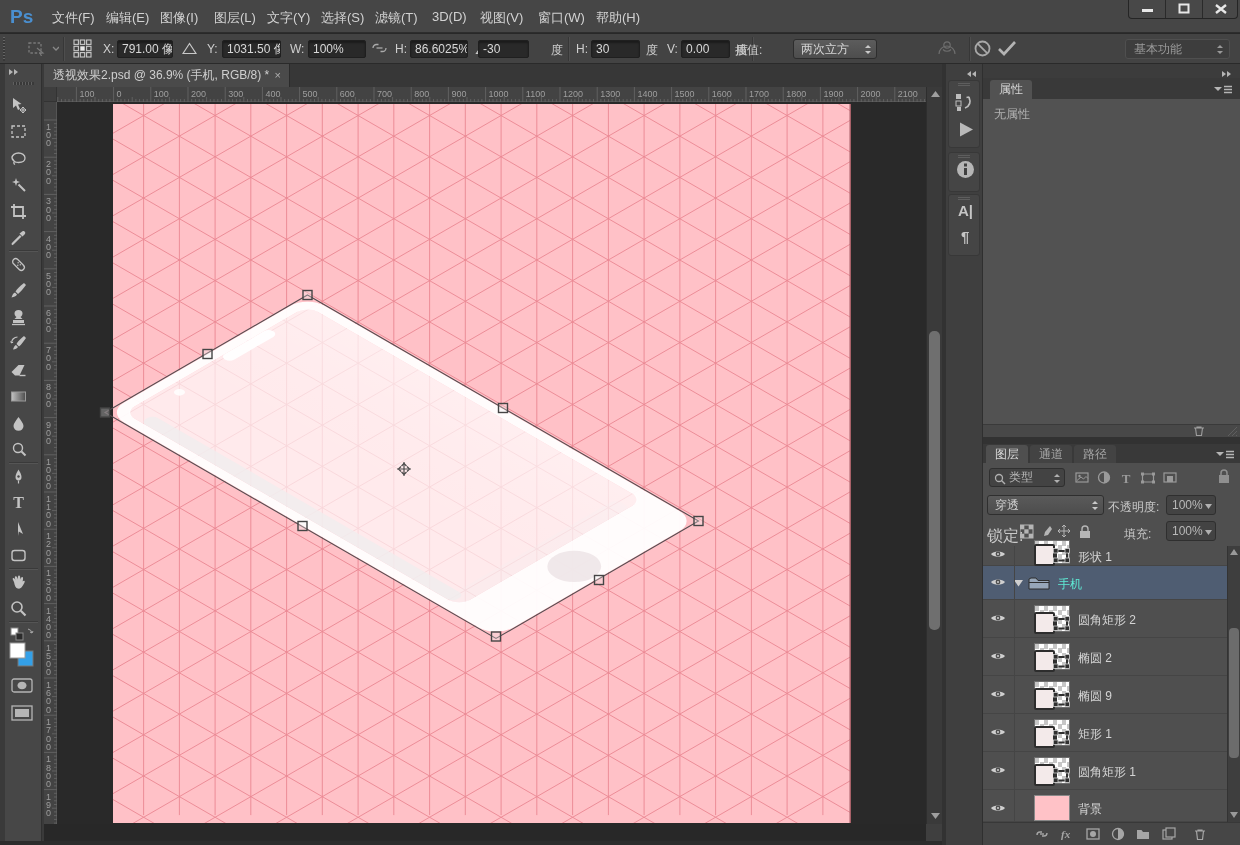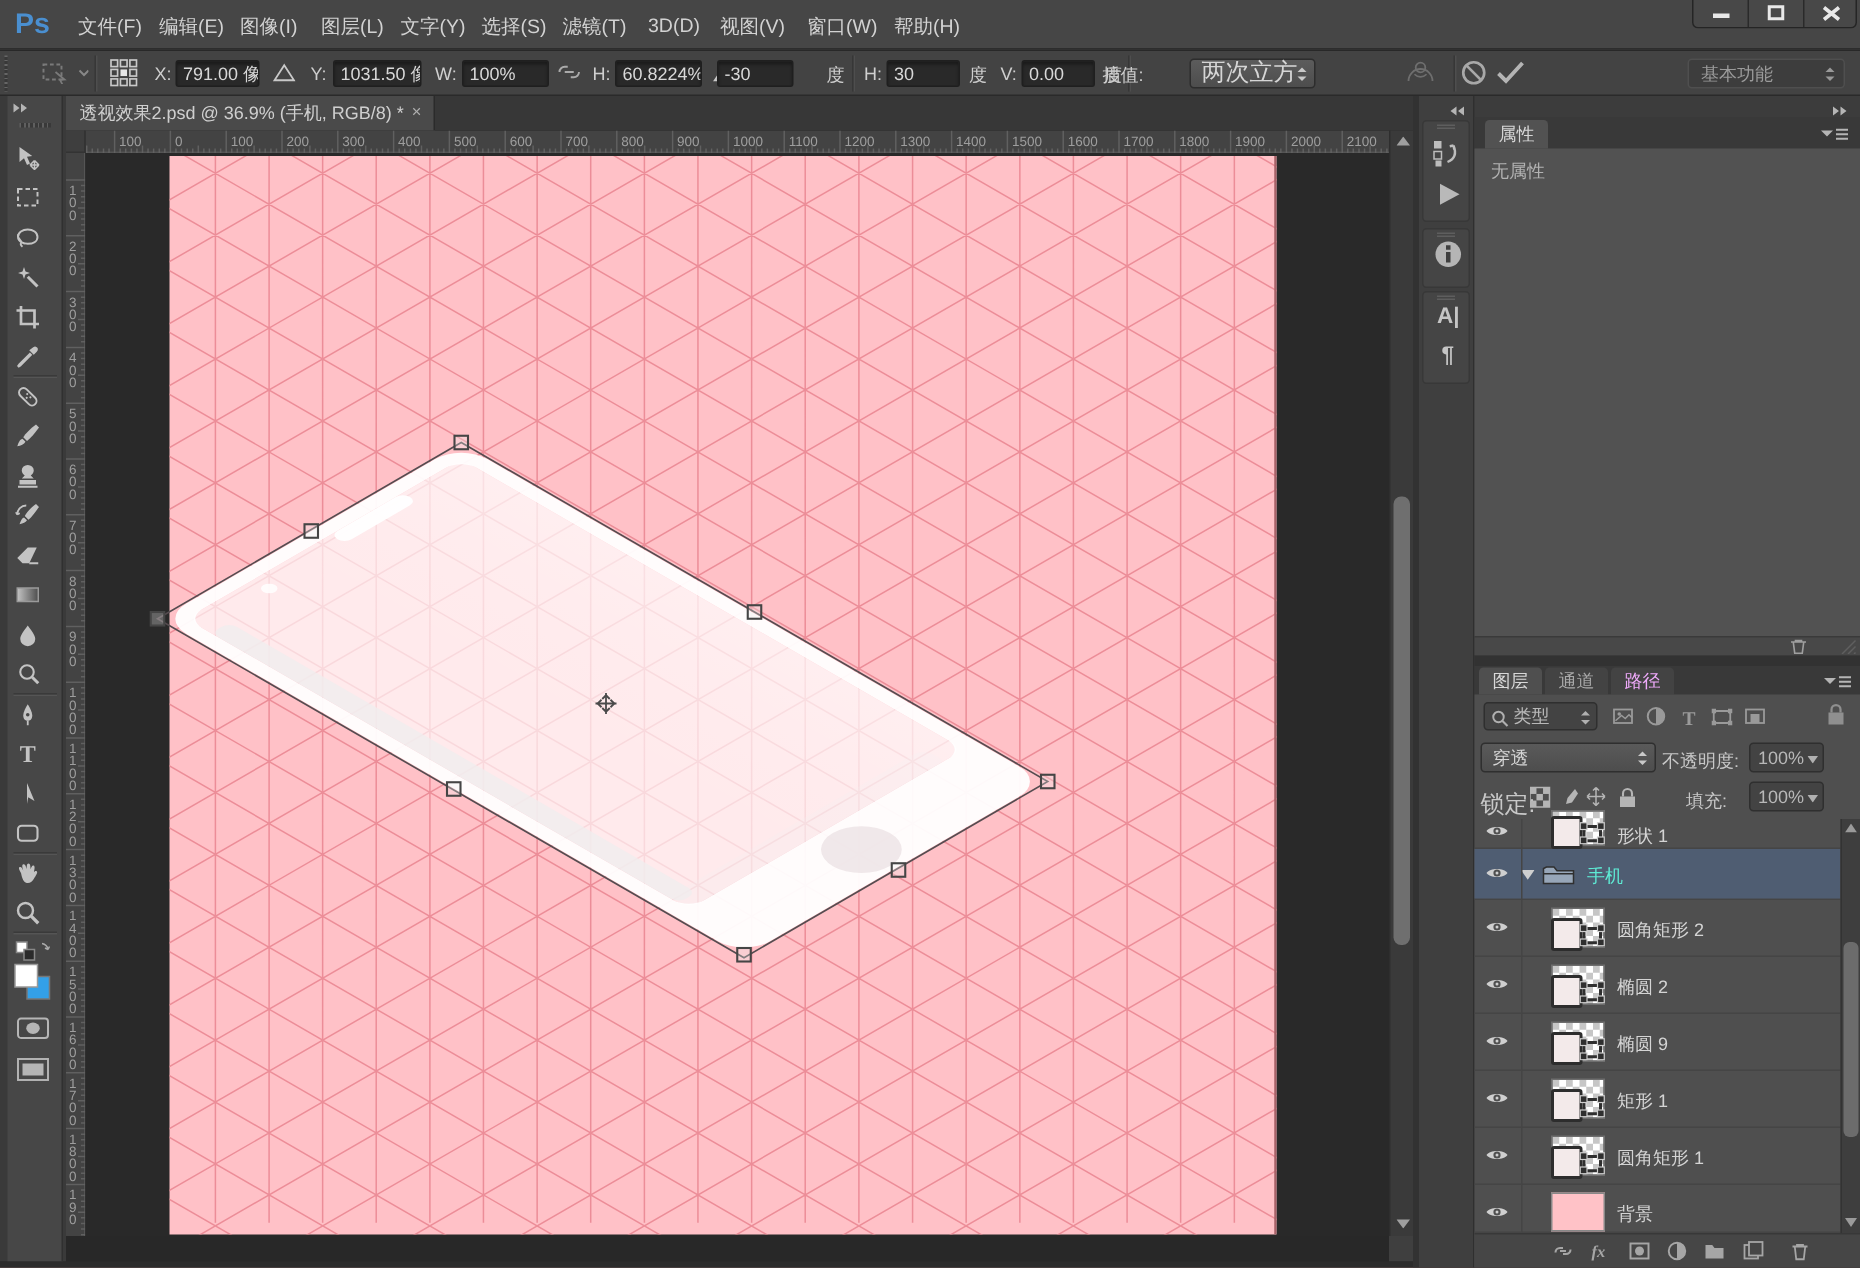--- a/index.html
+++ b/index.html
@@ -109,37 +109,37 @@
     </svg>
 <div class="ab olab" style="left:207px">Y:</div>
 <div class="ab ofield" style="left:222px;width:59px">1031.50 像素</div>
 <div class="ab olab" style="left:290px">W:</div>
 <div class="ab ofield" style="left:308px;width:58px">100%</div>
 <svg class="ab" style="left:372px;top:43px" width="15" height="10">
       <path d="M1 5 a3.5 3.5 0 0 1 3.5-3.5 h2 M14 5 a3.5 3.5 0 0 1 -3.5 3.5 h-2" fill="none" stroke="#aaa" stroke-width="1.3"></path>
       <path d="M4.5 5 h6" stroke="#aaa" stroke-width="1.3"></path>
     </svg>
 <div class="ab olab" style="left:395px">H:</div>
-<div class="ab ofield" style="left:410px;width:58px">60.8224%</div>
+<div class="ab ofield" style="left:410px;width:58px">86.6025%</div>
 <svg class="ab" style="left:475px;top:42px" width="14" height="13">
       <path d="M12.5 11.5 L1.5 11.5 L8 2 Z" fill="none" stroke="#c9c9c9" stroke-width="1.2"></path>
       <path d="M5.5 11.5 a4 4 0 0 0 -1.5 -3" fill="none" stroke="#c9c9c9" stroke-width="1"></path>
     </svg>
 <div class="ab ofield" style="left:478px;width:51px">-30</div>
 <div class="ab olab" style="left:551px">度</div>
 <div class="ab osep" style="left:568px"></div>
 <div class="ab olab" style="left:576px">H:</div>
 <div class="ab ofield" style="left:591px;width:49px">30</div>
 <div class="ab olab" style="left:646px">度</div>
 <div class="ab olab" style="left:667px">V:</div>
 <div class="ab ofield" style="left:681px;width:49px">0.00</div>
 <div class="ab olab" style="left:736px">度</div>
 <div class="ab osep" style="left:752px"></div>
 <div class="ab olab" style="left:735px">插值:</div>
-<div class="ab" style="left:793px;top:39px;width:84px;height:20px;background:linear-gradient(#5c5c5c,#4d4d4d);border:1px solid #2d2d2d;border-radius:3px;color:#d6d6d6;font-size:16px;line-height:18px;padding-left:7px">两次立方
+<div class="ab" style="left:793px;top:39px;width:84px;height:20px;background:linear-gradient(#5c5c5c,#4d4d4d);border:1px solid #2d2d2d;border-radius:3px;color:#d6d6d6;font-size:12px;line-height:18px;padding-left:7px">两次立方
 <svg class="ab" style="right:4px;top:4px" width="8" height="11">
         <path d="M1 4 L4 1 L7 4 Z" fill="#c9c9c9"></path>
         <path d="M1 7 L4 10 L7 7 Z" fill="#c9c9c9"></path>
       </svg></div>
 
 <svg class="ab" style="left:937px;top:39px" width="20" height="20">
 <g fill="none" stroke="#6e6e6e" stroke-width="1.2">
 <circle cx="10" cy="6" r="3.2"></circle>
         <path d="M2 15 a8 8 0 0 1 16 0"></path>
         <path d="M6 10.5 a5.5 5.5 0 0 0 8 0"></path>
@@ -472,21 +472,21 @@
 <svg class="ab" style="left:1193px;top:426px" width="12" height="10">
       <path d="M1 2 H11 M4 2 V1 H8 V2 M2.5 2 L3.5 9.5 H8.5 L9.5 2" fill="none" stroke="#9f9f9f" stroke-width="1.1"></path>
     </svg>
 <svg class="ab" style="left:1227px;top:426px" width="11" height="10">
       <path d="M10 1 L1 10 M10 5 L5 10 M10 9 L9 10" stroke="#5f5f5f"></path>
     </svg>
 <div class="ab" style="left:983px;top:437px;width:257px;height:7px;background:#323232"></div>
 <div class="ab ptabbar" style="left:983px;top:444px;height:19px"></div>
 <div class="ab ptab" style="left:986px;top:445px;width:42px;height:18px;background:#4f4f4f;color:#d8d8d8;line-height:18px">图层</div>
 <div class="ab ptab" style="left:1030px;top:445px;width:42px;height:18px;background:#434343;color:#a8a8a8;line-height:18px">通道</div>
-<div class="ab ptab" style="left:1074px;top:445px;width:42px;height:18px;background:#434343;color:#f0abfc;line-height:18px">路径</div>
+<div class="ab ptab" style="left:1074px;top:445px;width:42px;height:18px;background:#434343;color:#a3a3a3;line-height:18px">路径</div>
 <svg class="ab" style="left:1215px;top:450px" width="20" height="9">
       <path d="M1 2 L5 6 L9 2 Z" fill="#b5b5b5"></path>
       <path d="M11 1.5 h8 M11 4.5 h8 M11 7.5 h8" stroke="#b5b5b5" stroke-width="1.4"></path>
     </svg>
 <div class="ab" style="left:983px;top:463px;width:257px;height:382px;background:#4f4f4f"></div>
 <div class="ab dcombo" style="left:989px;top:468px;width:76px;height:19px;line-height:17px">
 <svg class="ab" style="left:4px;top:4px" width="12" height="12">
         <circle cx="5" cy="5" r="3.5" fill="none" stroke="#b0b0b0" stroke-width="1.3"></circle>
         <path d="M7.5 7.5 L11 11" stroke="#b0b0b0" stroke-width="1.4"></path>
       </svg>

